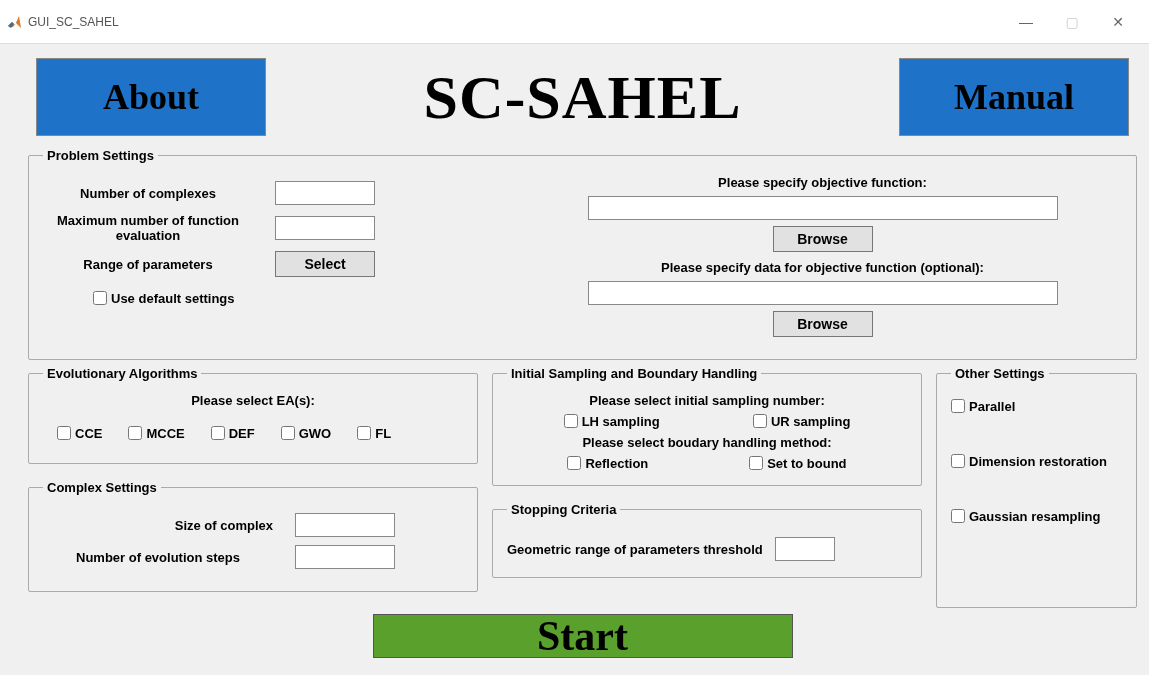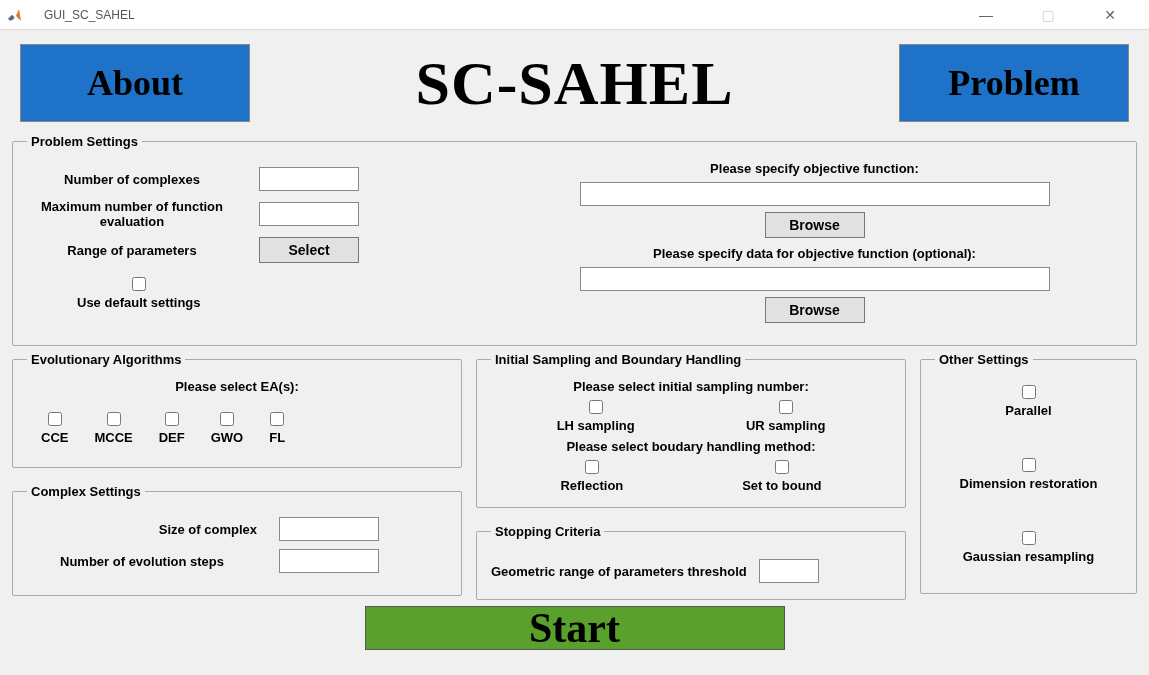--- a/index.html
+++ b/index.html
@@ -11,46 +11,45 @@
     color: #000;
   }
   .window {
     width: 1149px;
     height: 675px;
     background: #fff;
     display: flex;
     flex-direction: column;
   }
   .titlebar {
-    height: 30px;
+    height: 44px;
     background: #fff;
     display: flex;
     align-items: center;
-    padding: 0 16px 0 6px;
+    padding: 0 8px 0 6px;
     border-bottom: 1px solid #ddd;
-    gap: 16px;
   }
   .titlebar .icon {
     width: 16px; height: 16px;
     margin-right: 6px;
     display:inline-flex;align-items:center;justify-content:center;
   }
   .titlebar .title { color: #555; font-size: 12px; flex: 0 0 auto; }
   .titlebar .spacer { flex: 1; }
   .win-btn {
     width: 46px; height: 30px;
     display: flex; align-items: center; justify-content: center;
     color: #666; font-size: 14px;
   }
   .win-btn.disabled { color:#ccc; }
 
   .client {
     flex: 1;
     background: #f0f0f0;
-    padding: 8px 12px 4px 12px;
+    padding: 8px 12px 4px 28px;
     position: relative;
   }
 
   .topbar {
     display: flex;
     align-items: center;
     height: 90px;
     gap: 30px;
     padding: 0 8px;
   }
@@ -107,21 +106,21 @@
   .stdbtn {
     border: 1px solid #777;
     background: #e1e1e1;
     padding: 4px 20px;
     font-weight: bold;
     font-size: 14px;
     cursor: pointer;
   }
   .browse { width:100px; }
 
-  .chkwrap { display:inline-flex; align-items:center; gap:4px; font-weight:bold; font-size:13px;flex-direction:column; }
+  .chkwrap { display:inline-flex; align-items:flex-start; gap:4px; font-weight:bold; font-size:13px; }
   .chkwrap input { width:14px; height:14px; margin:0; }
 
   .midgrid {
     display:flex;
     gap:14px;
   }
   .leftcol { width: 450px; display:flex; flex-direction:column; gap:10px;}
   .midcol { width: 430px; display:flex; flex-direction:column; gap:10px;}
   .rightcol { flex:1; }
 
@@ -174,21 +173,21 @@
     <div class="win-btn close">
         <span>✕</span>
       </div>
   </div>
 
   <div class="client">
 
     <div class="topbar">
       <div class="bluebtn">About</div>
       <div class="maintitle">SC-SAHEL</div>
-      <div class="bluebtn">Problem</div>
+      <div class="bluebtn">Manual</div>
     </div>
 
     <fieldset>
       <legend>Problem Settings</legend>
       <div class="ps-grid">
         <div class="ps-left">
           <div class="row">
             <span class="lbl">Number of complexes</span>
             <input class="textinput small" value="" style="">
           </div>

